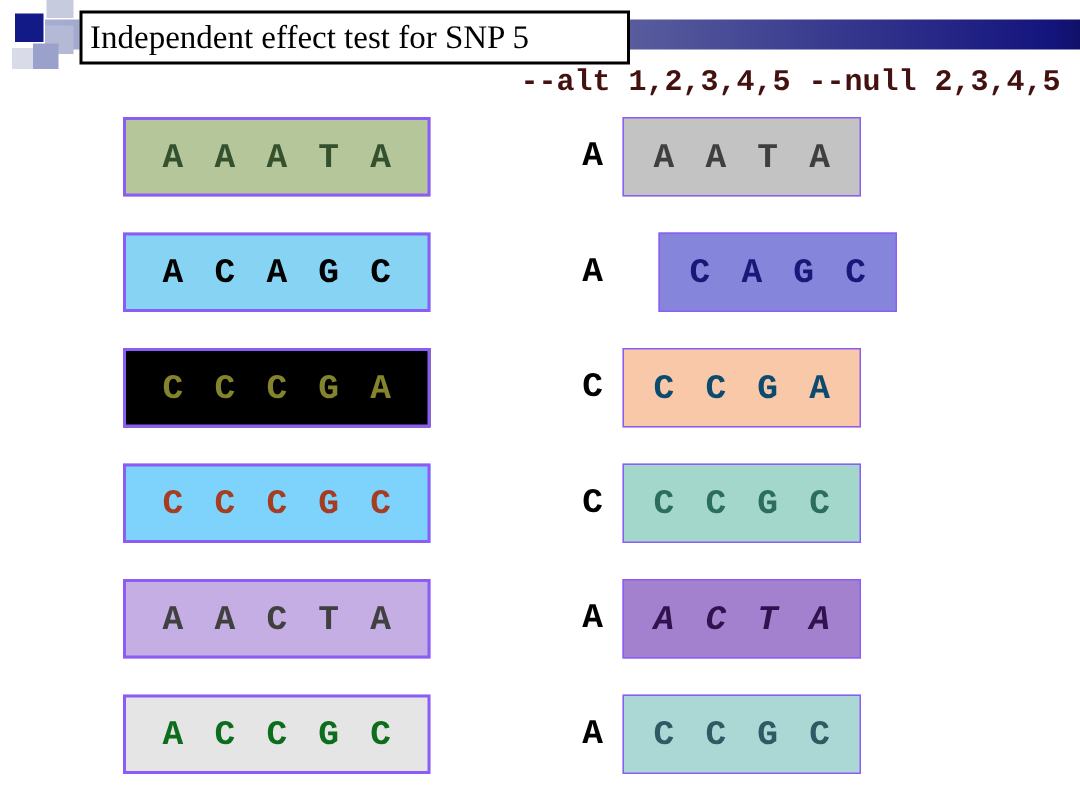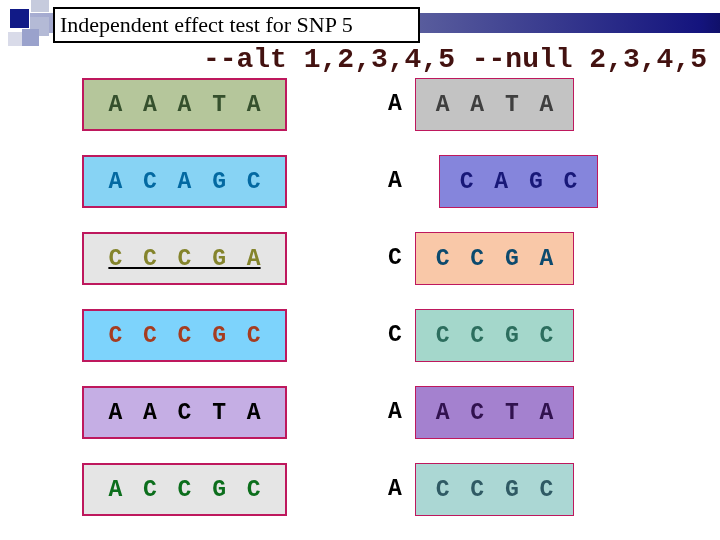--- a/index.html
+++ b/index.html
@@ -25,27 +25,27 @@
     position:absolute;left:53px;top:7px;width:367px;height:36px;z-index:2;
     background:#ffffff;border:2px solid #000;box-sizing:border-box;
     display:flex;align-items:center;padding-left:5px;
     font-family:"Liberation Serif", serif;font-size:22px;color:#000;
     white-space:nowrap;
   }
   
   .command{
     position:absolute;top:44px;right:13px;z-index:2;
     font-family:"Liberation Mono","DejaVu Sans Mono",monospace;
-    font-weight:bold;font-size:28px;white-space:pre;
+    font-weight:bold;font-size:20px;white-space:pre;
   }
   
   .hapbox{
     position:absolute;height:53px;box-sizing:border-box;
     display:flex;align-items:center;justify-content:center;
-    border:2px solid #be185d;
+    border:2px solid #8b5cf6;
   }
   .hapbox.left{left:82px;width:205px;}
   .hapbox.right{left:415px;width:159px;border-width:1px;}
   .lead{
     position:absolute;left:377px;width:36px;height:53px;
     text-align:center;line-height:53px;color:#000;
   }
   .seq,.lead{
     font-family:"Liberation Mono","DejaVu Sans Mono",monospace;
     font-weight:bold;font-size:23px;word-spacing:7px;white-space:pre;
@@ -65,30 +65,30 @@
 <div class="title-box">
   <span>Independent effect test for SNP 5</span>
 </div>
 
 <div class="command" style="color: rgb(67, 18, 16);">--alt 1,2,3,4,5 --null 2,3,4,5</div>
 
 <div class="hapbox left r0" style="background-color: rgb(181, 198, 155);">
   <span class="seq" style="color: rgb(53, 80, 45);">A A A T A</span>
 </div>
 <div class="hapbox left r1" style="background-color: rgb(135, 211, 244);">
-  <span class="seq" style="color: #0369a1;">A C A G C</span>
+  <span class="seq" style="color: #000000;">A C A G C</span>
 </div>
-<div class="hapbox left r2" style="background-color: #e5e5e5; text-decoration: underline;">
+<div class="hapbox left r2" style="background-color: #000000; text-decoration: underline;">
   <span class="seq" style="color: rgb(132, 132, 44);">C C C G A</span>
 </div>
 <div class="hapbox left r3" style="background-color: #7dd3fc;">
   <span class="seq" style="color: rgb(166, 60, 32);">C C C G C</span>
 </div>
 <div class="hapbox left r4" style="background-color: rgb(197, 174, 228);">
-  <span class="seq" style="color: #000000;">A A C T A</span>
+  <span class="seq" style="color: #404040;">A A C T A</span>
 </div>
 <div class="hapbox left r5" style="background-color: #e5e5e5;">
   <span class="seq" style="color: rgb(12, 110, 28);">A C C G C</span>
 </div>
 
 <div class="lead r0">A</div>
 <div class="hapbox right r0" style="background-color: rgb(195, 195, 195);">
   <span class="seq" style="color: rgb(63, 63, 63);">A A T A</span>
 </div>
 <div class="lead r1">A</div>
@@ -97,19 +97,19 @@
 </div>
 <div class="lead r2">C</div>
 <div class="hapbox right r2" style="background-color: rgb(249, 200, 168);">
   <span class="seq" style="color: #0c4a6e;">C C G A</span>
 </div>
 <div class="lead r3">C</div>
 <div class="hapbox right r3" style="background-color: rgb(164, 215, 203);">
   <span class="seq" style="color: rgb(44, 110, 94);">C C G C</span>
 </div>
 <div class="lead r4">A</div>
-<div class="hapbox right r4" style="background-color: rgb(164, 129, 207);">
+<div class="hapbox right r4" style="background-color: rgb(164, 129, 207); font-style: italic;">
   <span class="seq" style="color: rgb(49, 18, 79);">A C T A</span>
 </div>
 <div class="lead r5">A</div>
 <div class="hapbox right r5" style="background-color: rgb(171, 215, 212);">
   <span class="seq" style="color: rgb(47, 90, 100);">C C G C</span>
 </div>
 
 </body></html>

